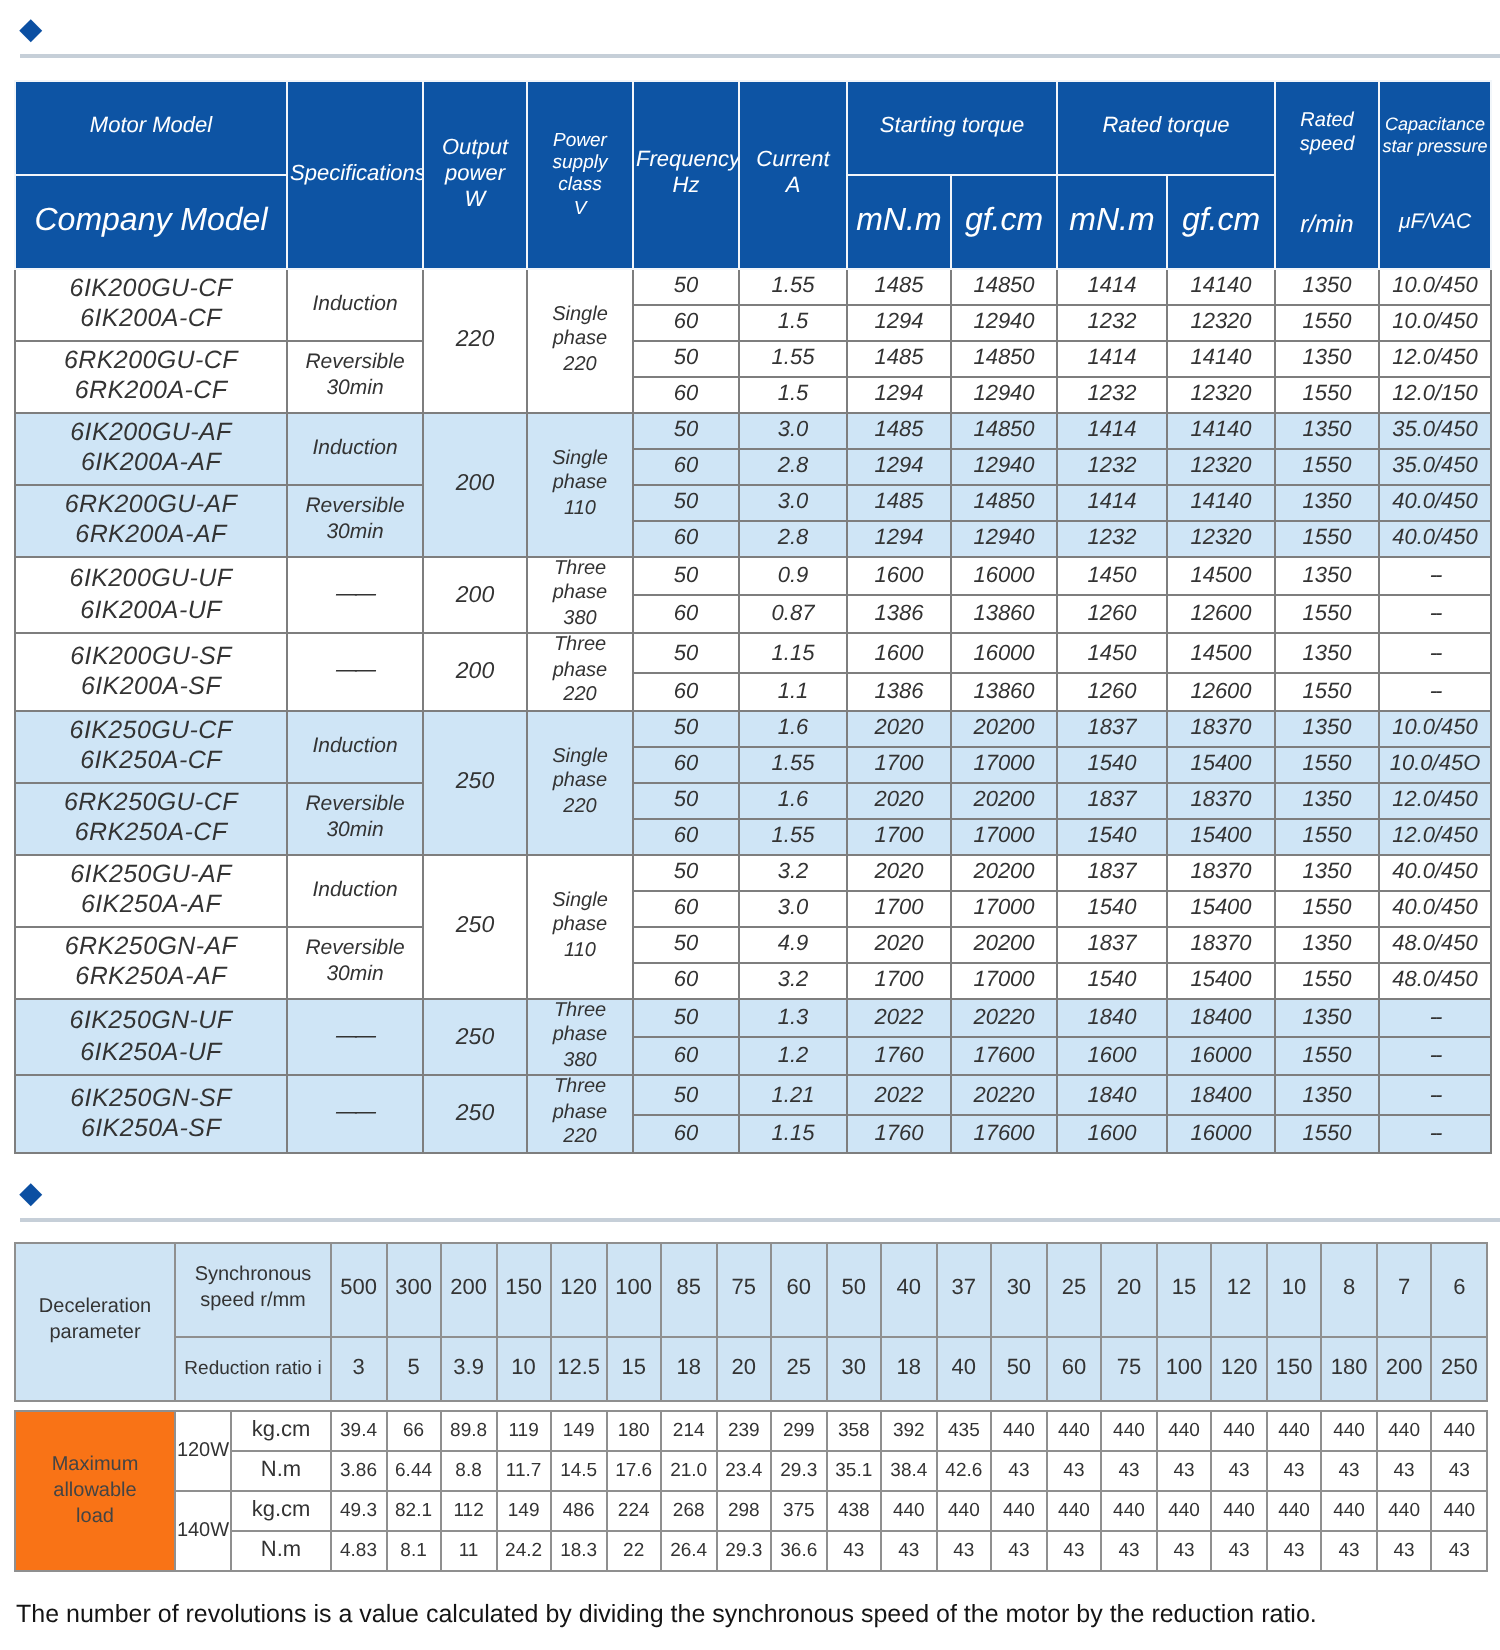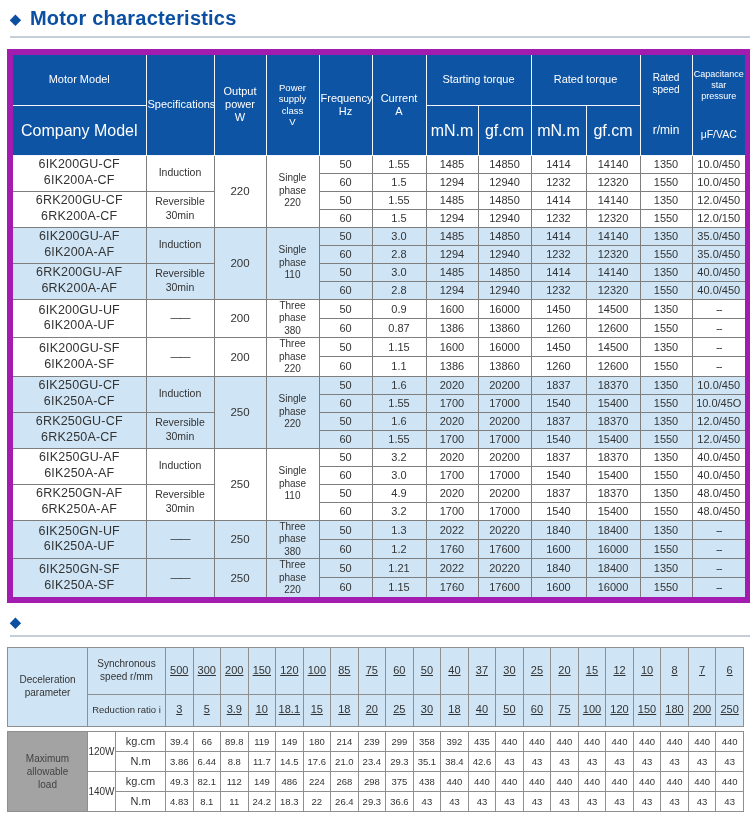--- a/index.html
+++ b/index.html
@@ -13,21 +13,21 @@
   .section-title{
     display:flex;align-items:center;gap:9px;
     color:#0b4fa2;font-weight:bold;font-size:20px;letter-spacing:0.2px;
   }
   .diamond{font-size:14px;line-height:1;}
   .title-rule{border:0;border-top:2px solid #c6cfd8;margin:6px 0 0 0;width:750px;}
 
   
   table{border-collapse:collapse;table-layout:fixed;}
   td,th{white-space:pre-line;vertical-align:middle;text-align:center;overflow:hidden;}
-  .motor-table{width:738px;margin:11px 0 0 7px;border:6px solid #a21caf;}
+  .motor-table{width:738px;margin:11px 0 0 7px;border:1px solid #a21caf;font-style:italic;}
   .motor-table th{
     background:#0d54a4;color:#ffffff;font-weight:normal;
     border:1px solid #f2f6fa;font-size:11px;line-height:1.2;padding:1px;
   }
   .motor-table th.small{font-size:9.5px;}
   .motor-table tr.hrow1 th{height:33px;}
   .motor-table tr.hrow2 th{height:33px;font-size:16px;}
   .motor-table th .sub-top{font-size:10px;line-height:1.2;}
   .motor-table th .sub-top.tiny{font-size:9px;}
   .motor-table th .sub-bot{margin-top:13px;font-size:12px;}
@@ -42,41 +42,40 @@
   .num-cell{font-size:11px;}
   .dash{color:#7a7a7a;letter-spacing:-1px;}
 
   
   .load-wrap{margin:10px 0 0 7px;}
   .load-table{width:737px;}
   .load-table th{
     background:#cfe4f4;color:#333;font-weight:normal;
     border:1px solid #8f8f8f;font-size:10px;line-height:1.25;padding:1px;
   }
-  .load-table th.lt-val{font-size:11px;text-decoration:underline;}
+  .load-table th.lt-val{font-size:11px;}
   .lt-head tr.r1 th{height:44px;}
   .lt-head tr.r2 th{height:29px;}
   .lt-head th.ratio{font-size:9.5px;}
   .lt-body{margin-top:4px;}
   .lt-body td{border:1px solid #8f8f8f;background:#fff;height:19px;padding:0;color:#333;}
-  .lt-body td.maxload{background:#a3a3a3;font-size:10px;line-height:1.3;color:#444;}
+  .lt-body td.maxload{background:#f97316;font-size:10px;line-height:1.3;color:#444;}
   .lt-body td.watt{font-size:10px;}
   .lt-body td.unit{font-size:11px;}
   .lt-body td.lt-num{font-size:9.5px;}
 
   
   .notes{margin:13px 8px 0 8px;font-size:12.5px;line-height:1.33;color:#141414;}
 </style>
 </head>
 <body>
 
 <div class="section-head">
   <div class="section-title">
     <span class="diamond">◆</span>
-    <span>Motor characteristics</span>
   </div>
   <hr class="title-rule">
 </div>
 
 <table class="motor-table">
   <colgroup>
     <col style="width:136px">
       <col style="width:68px">
       <col style="width:52px">
       <col style="width:53px">
@@ -476,21 +475,21 @@
           <th class="lt-val">8</th>
           <th class="lt-val">7</th>
           <th class="lt-val">6</th>
         </tr>
     <tr class="r2">
       <th class="ratio">Reduction ratio i</th>
     <th class="lt-val">3</th>
           <th class="lt-val">5</th>
           <th class="lt-val">3.9</th>
           <th class="lt-val">10</th>
-          <th class="lt-val">18.1</th>
+          <th class="lt-val">12.5</th>
           <th class="lt-val">15</th>
           <th class="lt-val">18</th>
           <th class="lt-val">20</th>
           <th class="lt-val">25</th>
           <th class="lt-val">30</th>
           <th class="lt-val">18</th>
           <th class="lt-val">40</th>
           <th class="lt-val">50</th>
           <th class="lt-val">60</th>
           <th class="lt-val">75</th>

